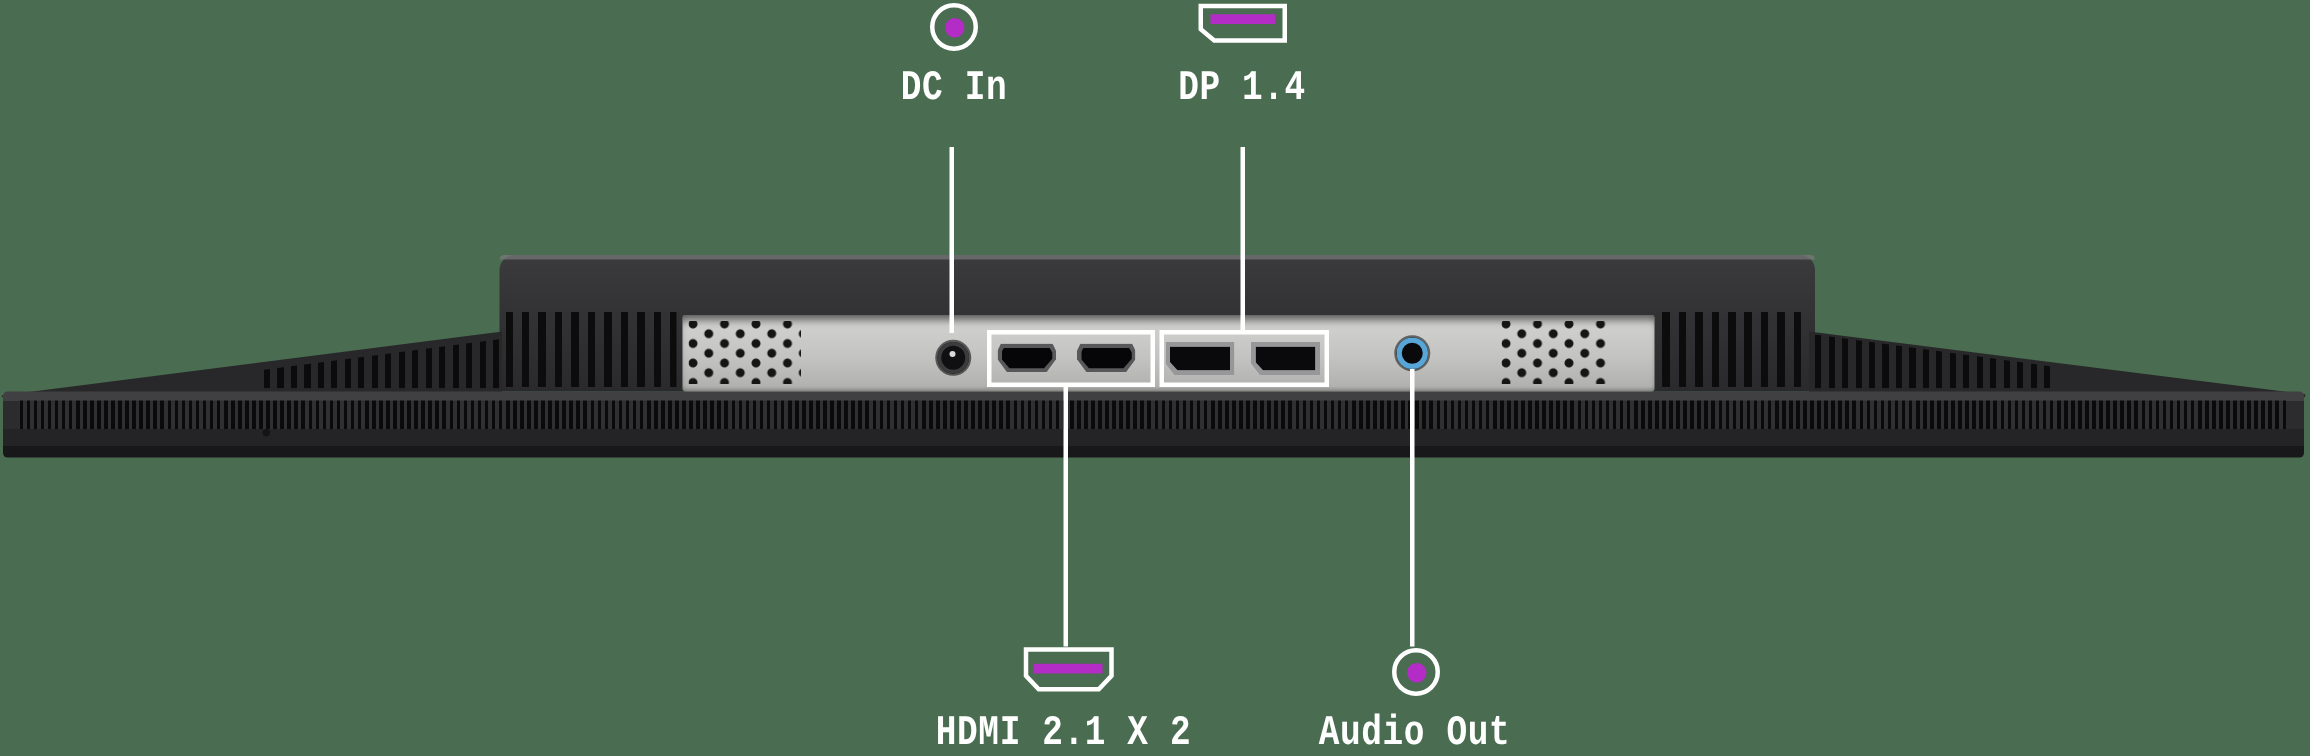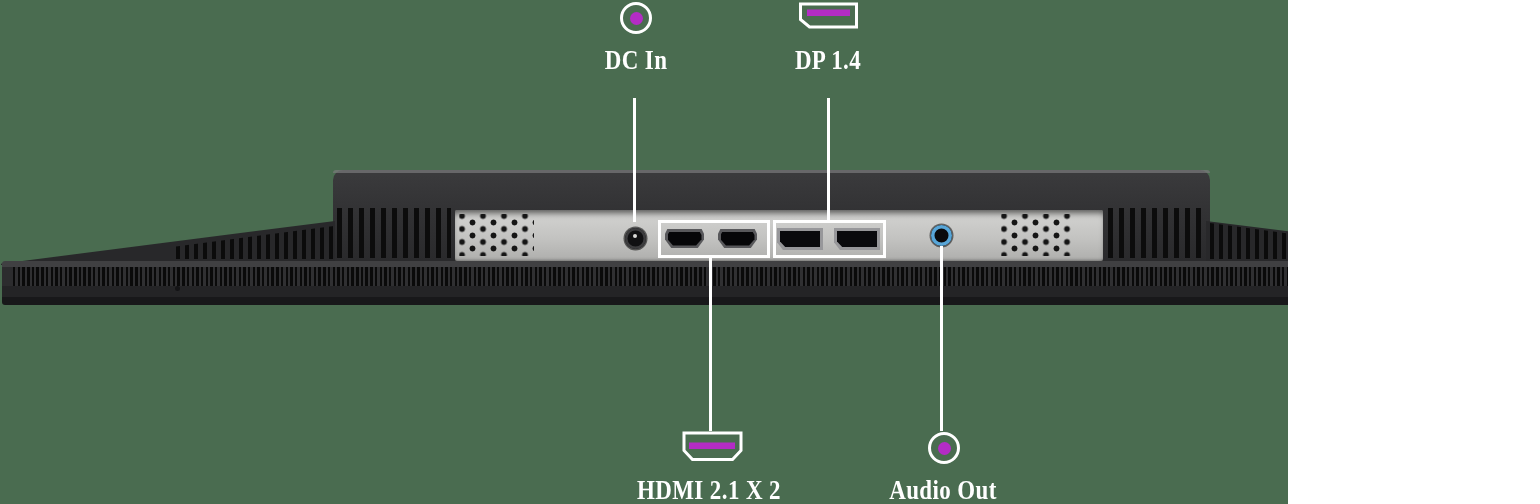--- a/index.html
+++ b/index.html
@@ -4,23 +4,23 @@
 <style>
   :root{
     --bg:#4a6c50;
     --magenta:#b32cc5;
     --blue:#58a6d8;
     --white:#ffffff;
     --body-dark:#2e2e30;
   }
   html,body{margin:0;padding:0;}
   .stage{
-    position:relative;width:1288px;height:504px;overflow:hidden;
+    position:relative;width:1540px;height:504px;overflow:hidden;
     background:var(--bg);
-    font-family:Liberation Serif, serif;
+    font-family:Liberation Mono, monospace;
   }
   .abs{position:absolute;}
 
   
   .back-box{left:333px;top:170px;width:877px;height:91px;
     background:linear-gradient(180deg,#3b3b3d 0%,#323234 45%,#2a2a2c 100%);
     border-radius:10px 10px 0 0;}
   .back-box::before{content:"";position:absolute;left:0;top:0;width:100%;height:3px;
     background:#7a7a7c;opacity:.7;border-radius:10px 10px 0 0;}
   .shoulder-left{left:1px;top:221px;width:334px;height:44px;background:#28282a;

